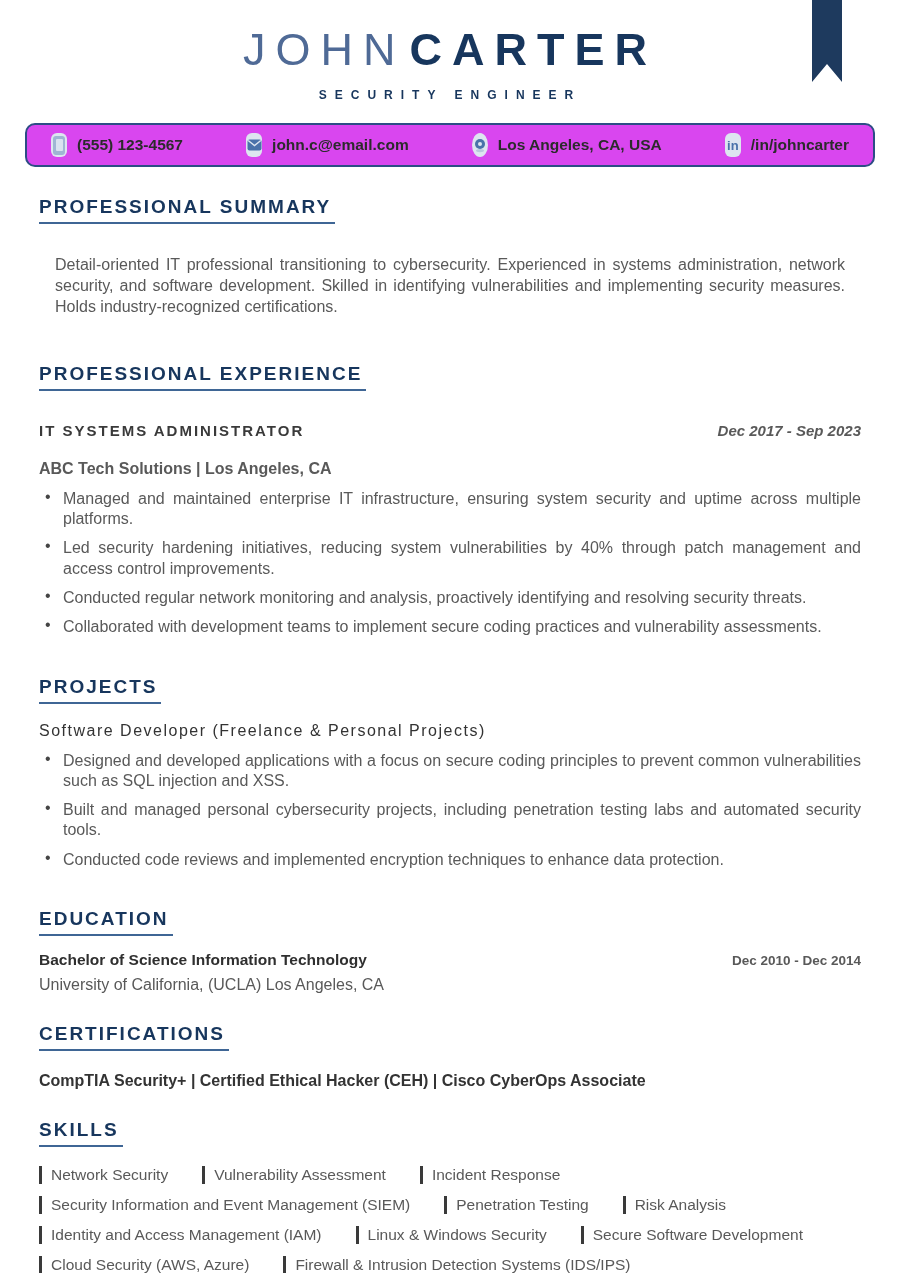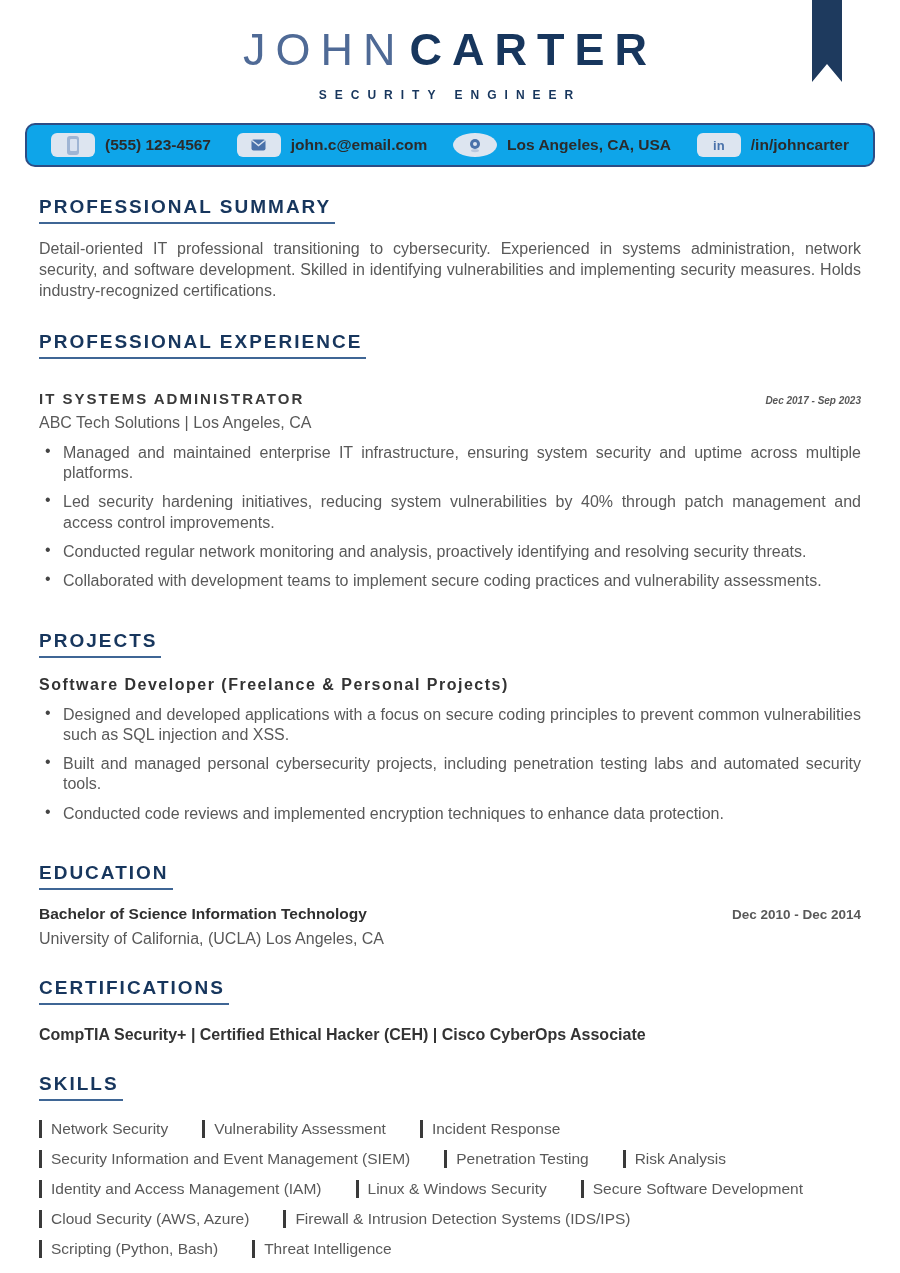--- a/index.html
+++ b/index.html
@@ -29,26 +29,26 @@
     color: var(--navy); letter-spacing: 8px;
   }
 
   
   .contact-bar {
     margin: 21px 25px 0 25px;
     border: 2px solid var(--border_blue);
     border-radius: 10px;
     display: flex; align-items: center; justify-content: space-between;
     padding: 8px 24px;
-    background: #0ea5e9;
+    background: #d946ef;
   }
   .contact-item { display: flex; align-items: center; gap: 10px; cursor: pointer; }
   .contact-text { font-weight: 700; color: #2b2b2b; font-size: 15.5px; }
   .cicon {
-    width: 44px; height: 24px; border-radius: 6px;
+    width: 16px; height: 24px; border-radius: 6px;
     background: var(--icon_bg);
     display: flex; align-items: center; justify-content: center;
     flex: 0 0 auto;
   }
   .cicon.round { border-radius: 50%; }
   .phone-body {
     width: 12px; height: 19px; border-radius: 3px;
     background: #9fb5d4; display: flex; align-items: center; justify-content: center;
   }
   .phone-screen { width: 7px; height: 12px; border-radius: 1px; background: #d9e2f0; }
@@ -58,37 +58,37 @@
   .content { padding: 0 39px; }
   .section-title {
     display: inline-block;
     margin: 29px 0 15px 0;
     font-size: 19px; font-weight: 700;
     color: var(--navy); letter-spacing: 2px;
     border-bottom: 2.5px solid var(--underline_blue);
     padding: 0 4px 4px 0;
   }
   .body-text {
-    margin: 0; color: var(--body_gray);
+    margin: 16px; color: var(--body_gray);
     font-size: 16px; line-height: 1.3; text-align: justify;
   }
 
   .row-between { display: flex; justify-content: space-between; align-items: baseline; }
   .job-title { font-weight: 700; color: #3a3a3a; font-size: 15px; letter-spacing: 2px; margin-top: 16px; }
-  .job-dates { font-weight: 700; font-style: italic; color: var(--body_gray); font-size: 10px; }
-  .job-company { font-weight: 400; color: var(--body_gray); font-size: 16px; margin-top: 7px; }
+  .job-dates { font-weight: 700; font-style: italic; color: var(--body_gray); font-size: 15px; }
+  .job-company { font-weight: 700; color: var(--body_gray); font-size: 16px; margin-top: 21px; }
 
   ul.bullets { list-style: none; margin: 11px 0 0 0; padding: 0; }
   li.bullet {
     position: relative; padding-left: 24px; margin-bottom: 9px;
     color: var(--body_gray); font-size: 16px; line-height: 1.27; text-align: justify;
   }
   li.bullet .dot { position: absolute; left: 6px; top: -2px; color: #444; font-size: 16px; }
 
-  .project-role { font-weight: 700; color: #333; font-size: 16px; letter-spacing: 1.5px; margin-top: 3px; }
+  .project-role { font-weight: 400; color: #333; font-size: 16px; letter-spacing: 1.5px; margin-top: 3px; }
 
   .degree { font-weight: 700; color: #2f2f2f; font-size: 15.5px; text-align: center; }
   .edu-dates { font-weight: 700; color: var(--body_gray); font-size: 13.5px; }
   .school { color: var(--body_gray); font-size: 16px; margin-top: 7px; }
 
   .cert-line { font-weight: 700; color: #333; font-size: 16px; margin-top: 6px; }
 
   .skills-list { margin-top: 4px; }
   .skill-row { display: flex; flex-wrap: nowrap; margin-bottom: 12px; }
   .skill { display: flex; align-items: flex-end; margin-right: 34px; }

